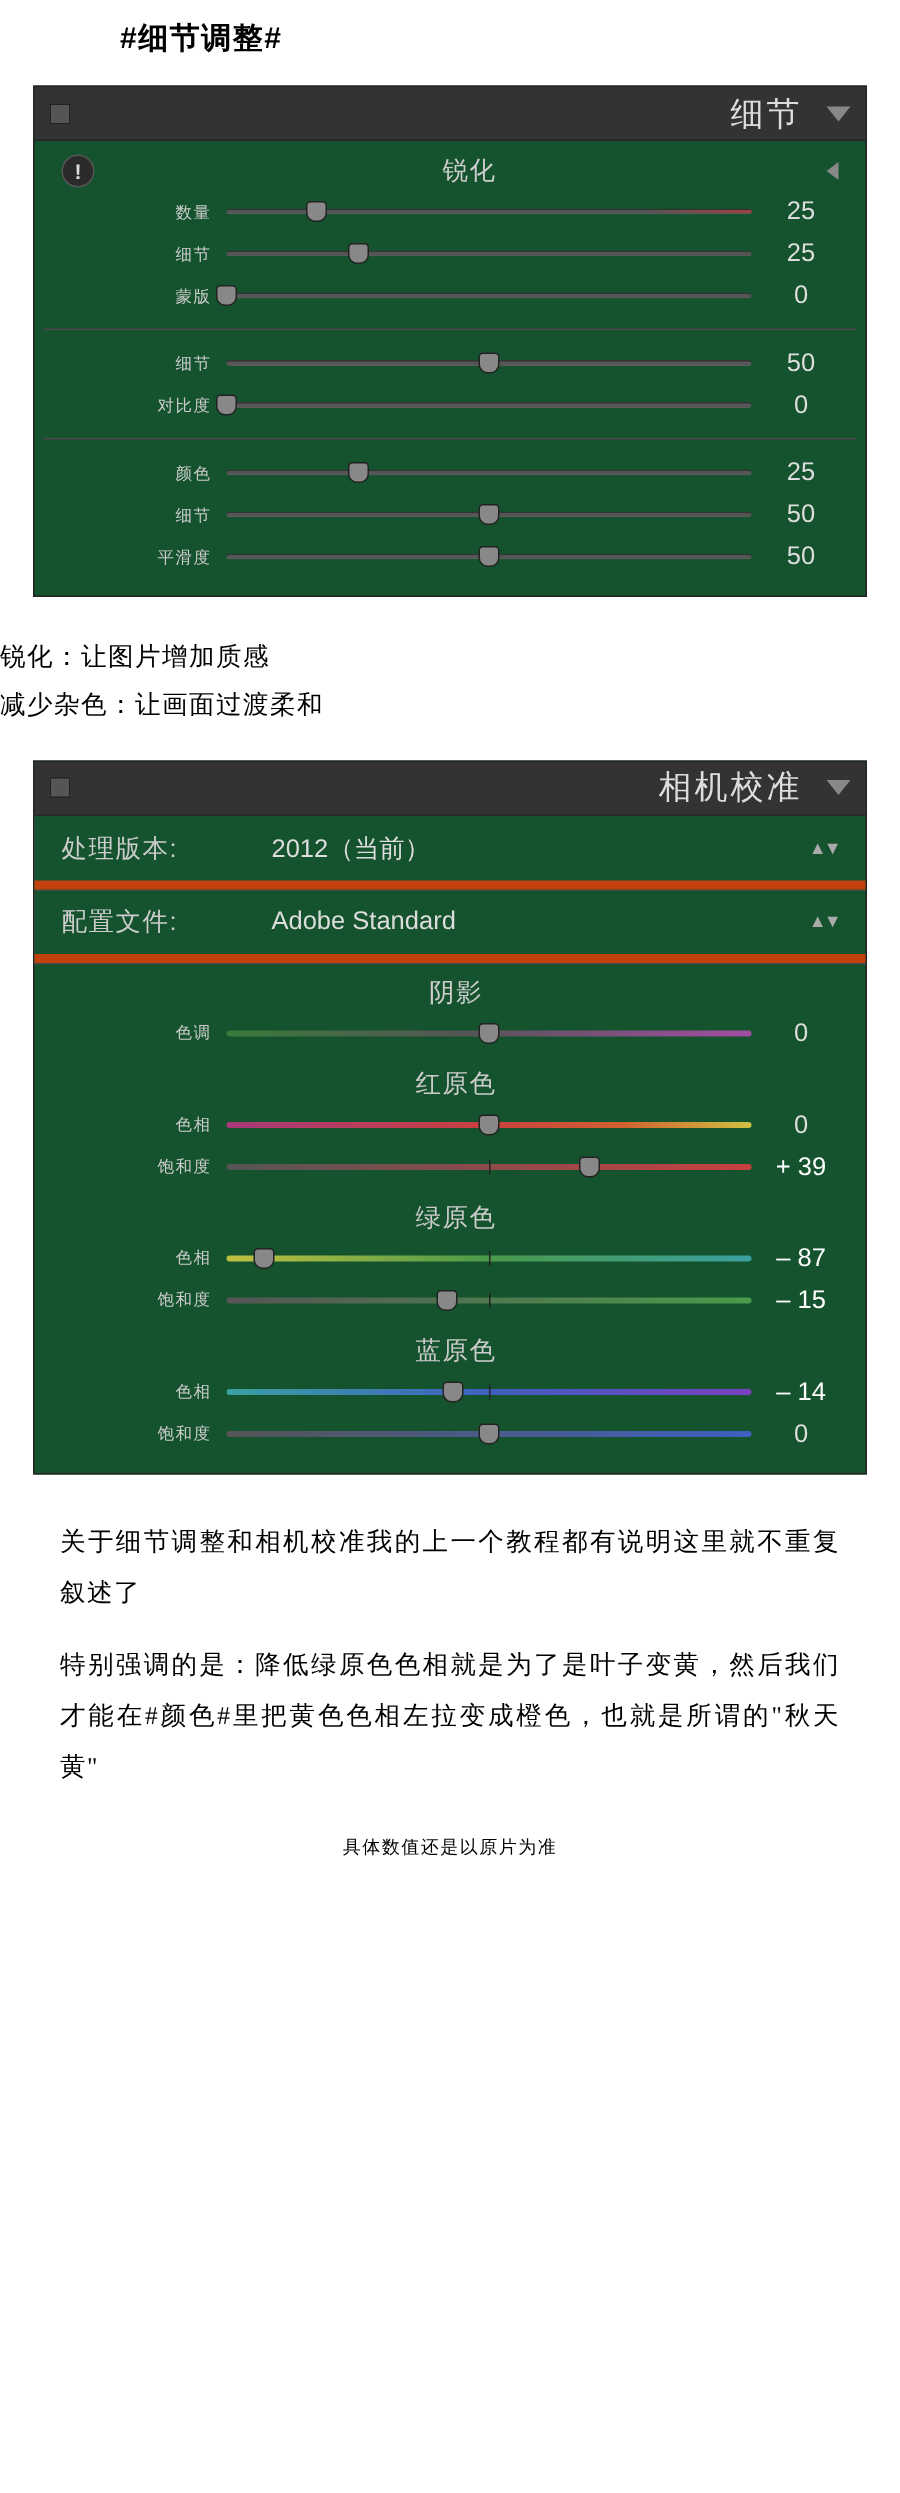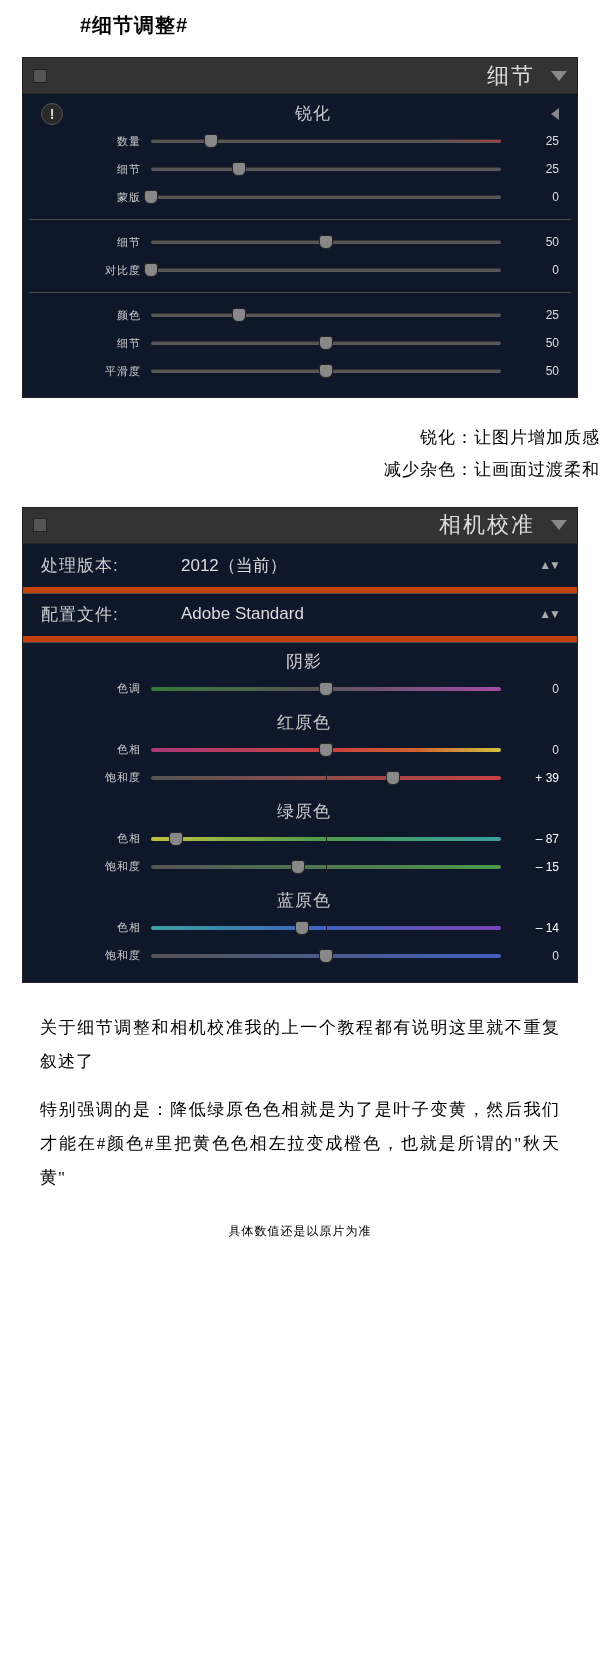--- a/index.html
+++ b/index.html
@@ -10,21 +10,21 @@
     color: #000;
   }
   .page-title {
     font-size: 20px;
     font-weight: bold;
     padding: 12px 0 18px 80px;
     letter-spacing: 1px;
   }
   .panel {
     margin: 0 22px 14px 22px;
-    background: #0f172a;
+    background: #14532d;
     border: 1px solid #222;
     color: #bbb;
     padding-bottom: 12px;
   }
   .panel-header {
     background: #333;
     height: 36px;
     display: flex;
     align-items: center;
     justify-content: space-between;
@@ -116,32 +116,32 @@
     position: absolute;
     width: 14px; height: 14px;
     background: #888;
     border: 1px solid #222;
     border-radius: 3px 3px 6px 6px;
     transform: translate(-50%, -50%);
     top: 50%;
   }
   .slider-value {
     width: 58px;
-    text-align: right;
+    text-align: center;
     color: #ddd;
-    font-size: 12px;
+    font-size: 17px;
     padding-left: 8px;
   }
   .slider-value.highlight { color: #fff; }
   .divider {
     height: 1px; background: #2a2a2a; margin: 8px 6px;
     border-bottom: 1px solid #4a4a4a;
   }
   .caption-block {
-    text-align: right;
+    text-align: left;
     font-family: "SimSun", serif;
     font-size: 17px;
     line-height: 1.9;
     padding: 10px 0 20px 0;
     letter-spacing: 1px;
   }
   .dropdown-row {
     display: flex; align-items: center;
     padding: 10px 18px;
     border-bottom: 6px solid #c2410c;

